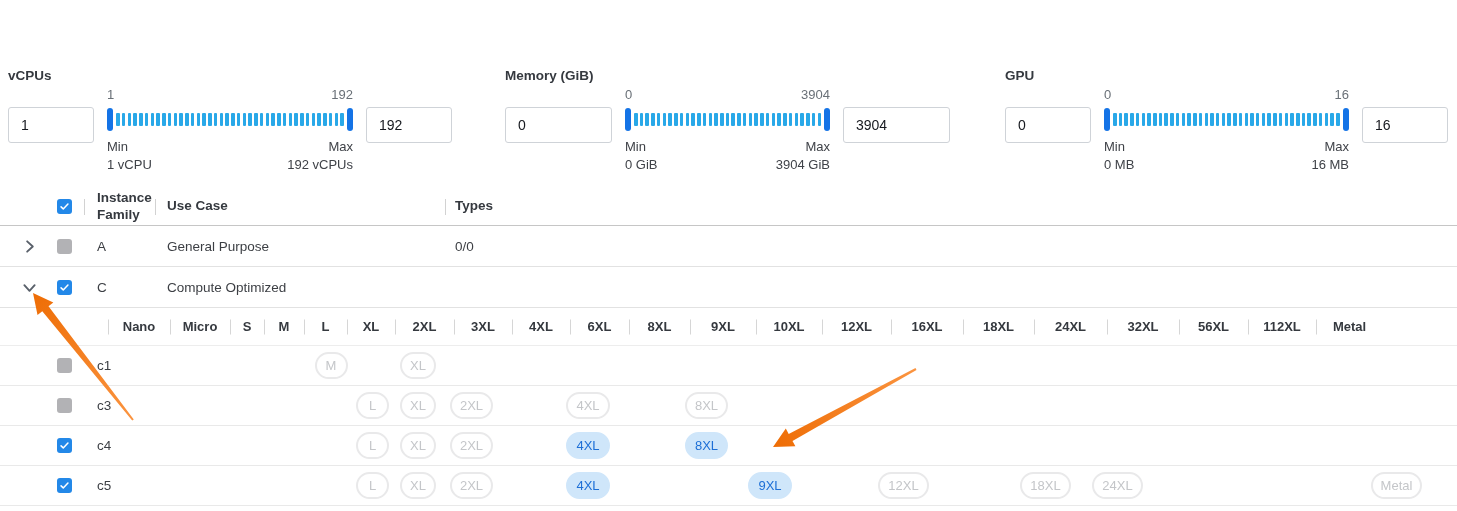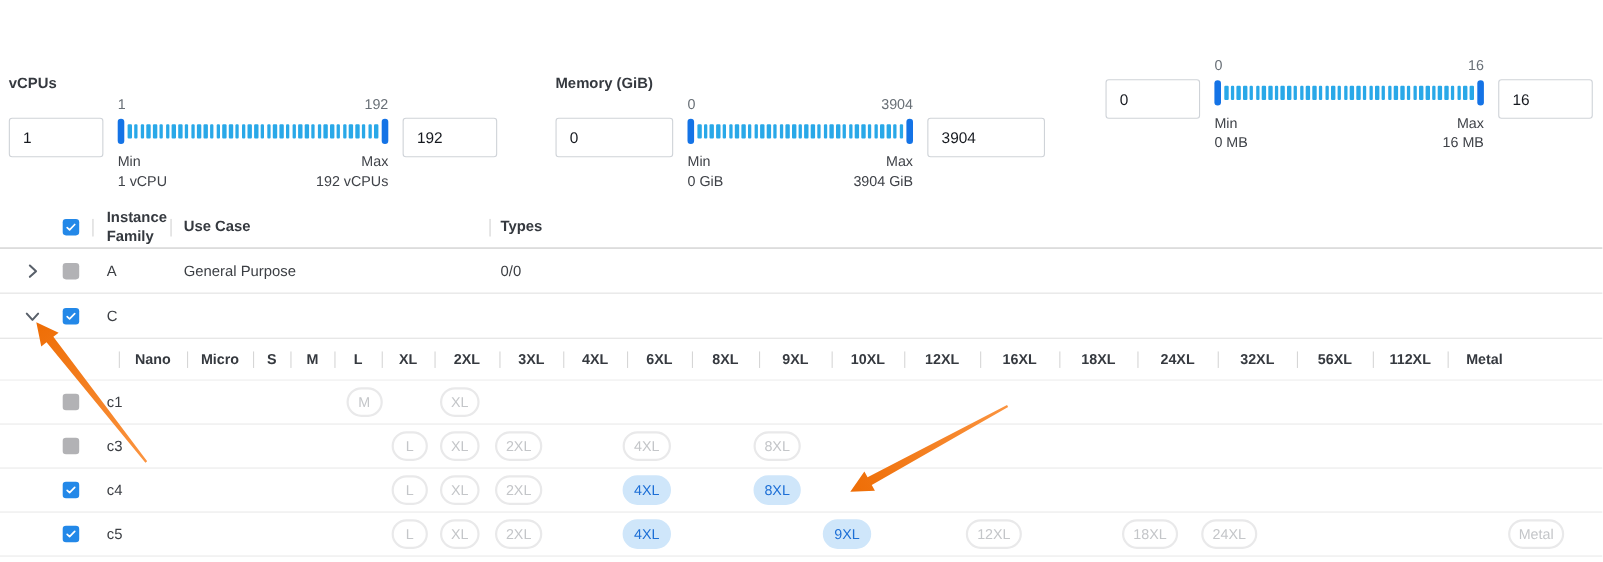--- a/index.html
+++ b/index.html
@@ -195,20 +195,21 @@
           <div class="minmax right">
                 <div>Max</div>
                 <div>3904 GiB</div>
               </div>
         </div>
       </div>
       <input class="num-input" style="width: 107px;" value="3904">
     </div>
   </div>
       <div class="filter-section" style="left:1005px;width:443px">
+    <h3 class="filter-title">GPU</h3>
     <div class="slider-row">
       <input class="num-input" style="width: 86px;" value="0">
       <div class="slider-mid">
         <div class="slider-top">
           <span>0</span>
           <span>16</span>
         </div>
         <div class="slider-track">
           <span class="slider-handle"></span>
           <span class="ticks">
@@ -313,20 +314,21 @@
             </span>
           </div>
   <div class="col-cb">
             <span class="checkbox checked">
               <svg viewBox="0 0 16 16" width="11" height="11">
                 <path d="M3 8.5l3.2 3L13 4.5" fill="none" stroke="#fff" stroke-width="2.2" stroke-linecap="round" stroke-linejoin="round"></path>
               </svg>
             </span>
           </div>
   <div class="col-fam fam-letter">C</div>
+  <div class="col-use cell-text">Compute Optimized</div>
 </div>
         <div class="t-row size-header">
           <div class="size-cell head" style="width:62px">
             <span class="size-head-label">Nano</span>
           </div>
           <div class="size-cell head" style="width:60px">
             <span class="size-head-label">Micro</span>
           </div>
           <div class="size-cell head" style="width:34px">
             <span class="size-head-label">S</span>

